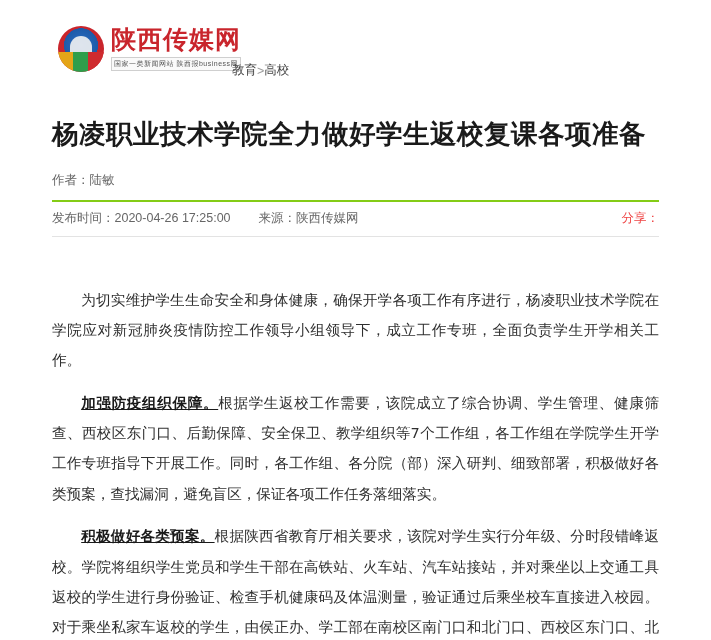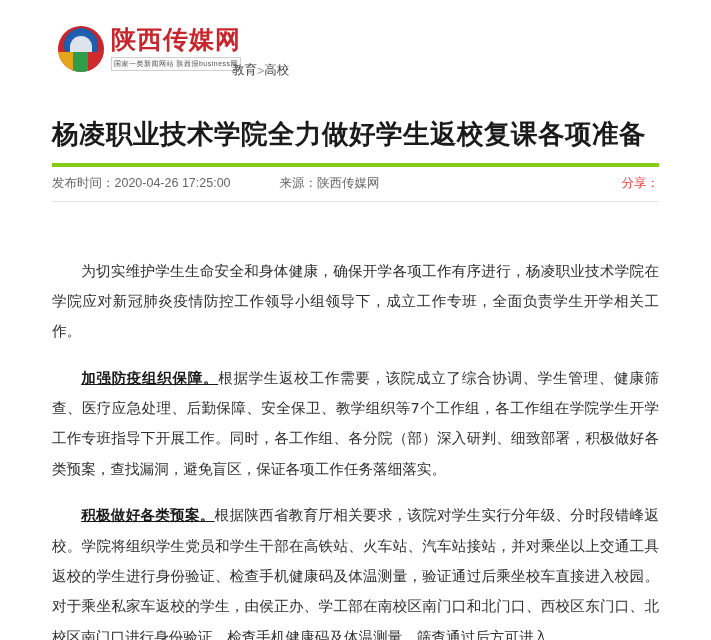--- a/index.html
+++ b/index.html
@@ -117,52 +117,51 @@
     letter-spacing: .5px;
     font-family: "DejaVu Sans", "Liberation Sans", sans-serif;
   }
   .author {
     margin-top: 20px;
     font-size: 12.5px;
     color: #666;
   }
   .meta-bar {
     margin-top: 11px;
-    border-top: 4px solid #84cc16;
+    border-top: 2px solid #84cc16;
     border-bottom: 1px solid #e3e3e3;
     height: 34px;
     display: flex;
     align-items: center;
     font-size: 12.5px;
     color: #666;
   }
   .meta-bar .pub-time {
     margin-right: 28px;
     white-space: nowrap;
   }
   .meta-bar .source {
     white-space: nowrap;
-    margin-left: 21px;
   }
   .meta-bar .share {
     margin-left: auto;
     white-space: nowrap;
     color: #ef4444;
   }
   
   .article-body {
     padding: 22px 52px 0 52px;
     font-size: 14.6px;
     line-height: 2.08;
     color: #2f2f2f;
     text-align: justify;
     font-family: "DejaVu Sans", "Liberation Sans", sans-serif;
   }
   .article-body p {
-    margin: 16px 0 12px 0;
+    margin: 10px 0 12px 0;
     text-indent: 2em;
   }
   .article-body b {
     font-weight: bold;
     color: #1a1a1a;
     text-decoration: underline;
   }
 </style>
 </head>
 <body>
@@ -183,27 +182,28 @@
 
     <div class="breadcrumb">
       <a href="#">教育</a>
       <span class="sep">&gt;</span>
       <a href="#">高校</a>
     </div>
   </div>
 
   <div class="article-head">
     <h1 class="title">杨凌职业技术学院全力做好学生返校复课各项准备</h1>
+    <div class="author">作者：陆敏</div>
     <div class="meta-bar">
       <span class="pub-time">发布时间：2020-04-26 17:25:00</span>
       <span class="source">来源：陕西传媒网</span>
       <span class="share">分享：</span>
     </div>
   </div>
 
   <div class="article-body">
     <p><span>为切实维护学生生命安全和身体健康，确保开学各项工作有序进行，杨凌职业技术学院在学院应对新冠肺炎疫情防控工作领导小组领导下，成立工作专班，全面负责学生开学相关工作。</span></p>
-    <p><b>加强防疫组织保障。</b><span>根据学生返校工作需要，该院成立了综合协调、学生管理、健康筛查、医疗应急处理、后勤保障、安全保卫、教学组织等7个工作组，各工作组在学院学生开学工作专班指导下开展工作。同时，各工作组、各分院（部）深入研判、细致部署，积极做好各类预案，查找漏洞，避免盲区，保证各项工作任务落细落实。</span></p>
+    <p><b>加强防疫组织保障。</b><span>根据学生返校工作需要，该院成立了综合协调、学生管理、健康筛查、西校区东门口、后勤保障、安全保卫、教学组织等7个工作组，各工作组在学院学生开学工作专班指导下开展工作。同时，各工作组、各分院（部）深入研判、细致部署，积极做好各类预案，查找漏洞，避免盲区，保证各项工作任务落细落实。</span></p>
     <p><b>积极做好各类预案。</b><span>根据陕西省教育厅相关要求，该院对学生实行分年级、分时段错峰返校。学院将组织学生党员和学生干部在高铁站、火车站、汽车站接站，并对乘坐以上交通工具返校的学生进行身份验证、检查手机健康码及体温测量，验证通过后乘坐校车直接进入校园。对于乘坐私家车返校的学生，由侯正办、学工部在南校区南门口和北门口、西校区东门口、北校区南门口进行身份验证、检查手机健康码及体温测量，筛查通过后方可进入。</span></p>
 
   </div>
 
 </div>
 
 </body></html>

